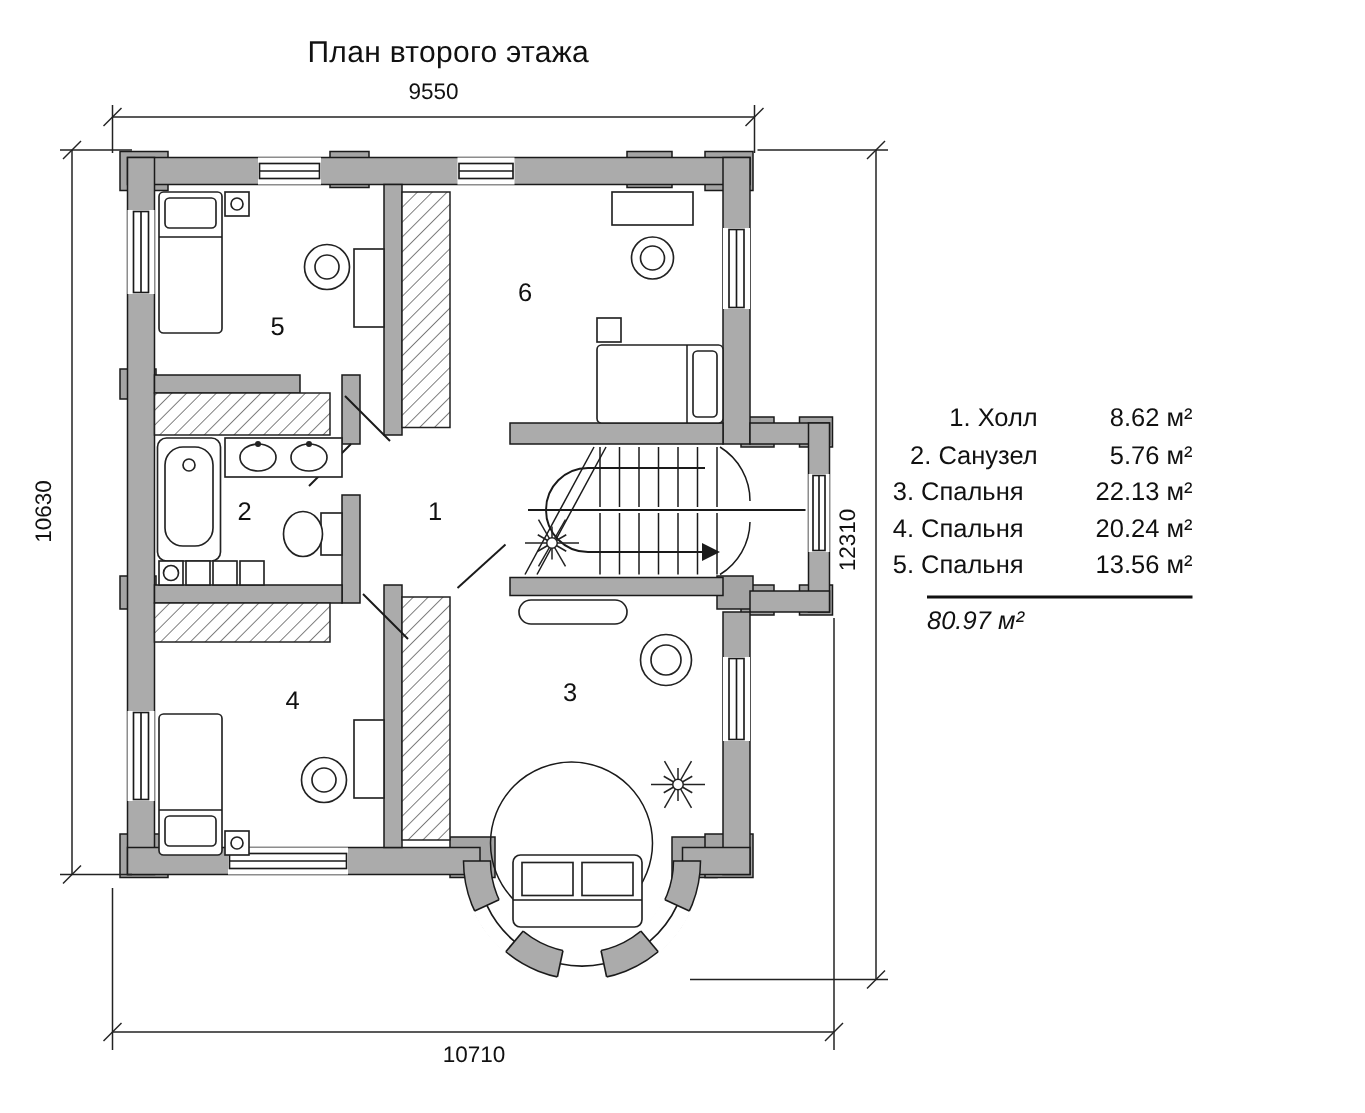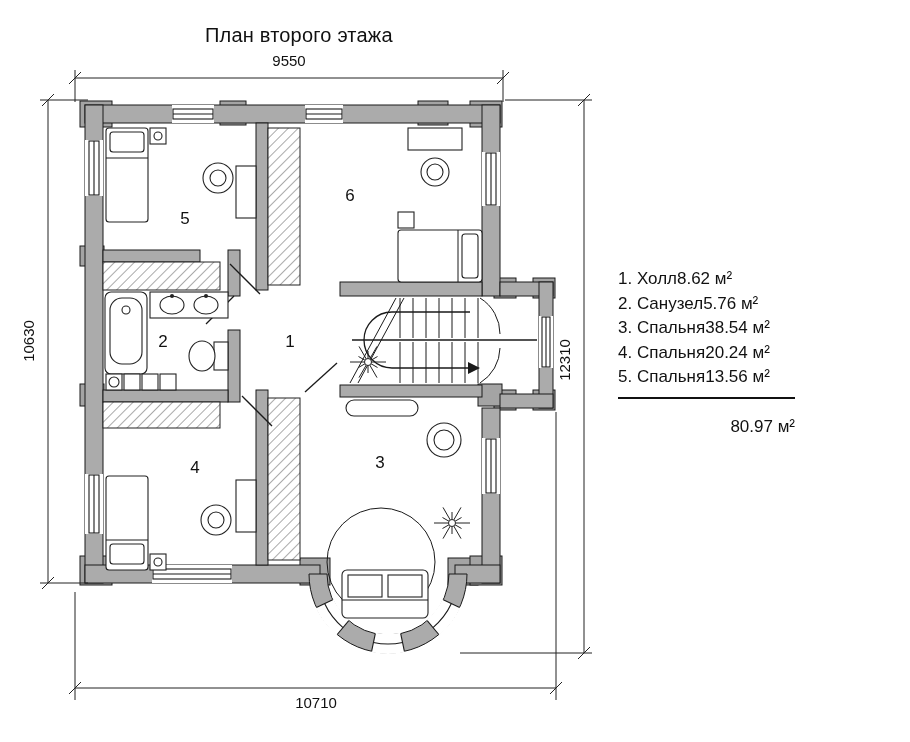--- a/index.html
+++ b/index.html
@@ -3,23 +3,23 @@
 <meta charset="utf-8">
 <style>
   html,body{margin:0;padding:0;background:#fff;}
   .canvas{
     position:relative;width:910px;height:742px;background:#ffffff;
     font-family:"Liberation Sans",sans-serif;color:#111;overflow:hidden;
   }
   .plan-svg{position:absolute;left:0;top:0;}
   .page-title{position:absolute;left:205px;top:24px;font-size:20px;letter-spacing:.2px;color:#111;}
   .legend{position:absolute;left:618px;top:267px;width:177px;font-size:17px;color:#111;}
-  .legend-row{display:flex;justify-content:flex-start;line-height:24.6px;white-space:nowrap;}
+  .legend-row{display:flex;justify-content:flex-end;line-height:24.6px;white-space:nowrap;gap:48px;}
   .legend-divider{border-top:2px solid #111;margin-top:7px;}
-  .legend-total{text-align:right;margin-top:17px;line-height:22px;}
+  .legend-total{margin-top:4px;line-height:22px;font-style:italic;}
   
   .wall{fill:#ababab;stroke:#1a1a1a;stroke-width:1;}
   .pil{fill:#a4a4a4;stroke:#1a1a1a;stroke-width:1;}
   .hatch{fill:url(#hatchp);stroke:#222;stroke-width:1;}
   .thin{stroke:#1a1a1a;stroke-width:1;fill:none;}
   .thin2{stroke:#1a1a1a;stroke-width:1.3;fill:none;}
   .furn{fill:#ffffff;stroke:#222;stroke-width:1.1;}
   .white{fill:#ffffff;stroke:none;}
   .glass{stroke:#1a1a1a;stroke-width:1.1;fill:none;}
   .gap{stroke:#ffffff;stroke-width:20;fill:none;}
@@ -342,21 +342,21 @@
     <div class="legend-row">
       <span>1. Холл</span>
       <span>8.62 м²</span>
     </div>
     <div class="legend-row">
       <span>2. Санузел</span>
       <span>5.76 м²</span>
     </div>
     <div class="legend-row">
       <span>3. Спальня</span>
-      <span>38.54 м²</span>
+      <span>22.13 м²</span>
     </div>
     <div class="legend-row">
       <span>4. Спальня</span>
       <span>20.24 м²</span>
     </div>
     <div class="legend-row">
       <span>5. Спальня</span>
       <span>13.56 м²</span>
     </div>
     <div class="legend-divider"></div>

